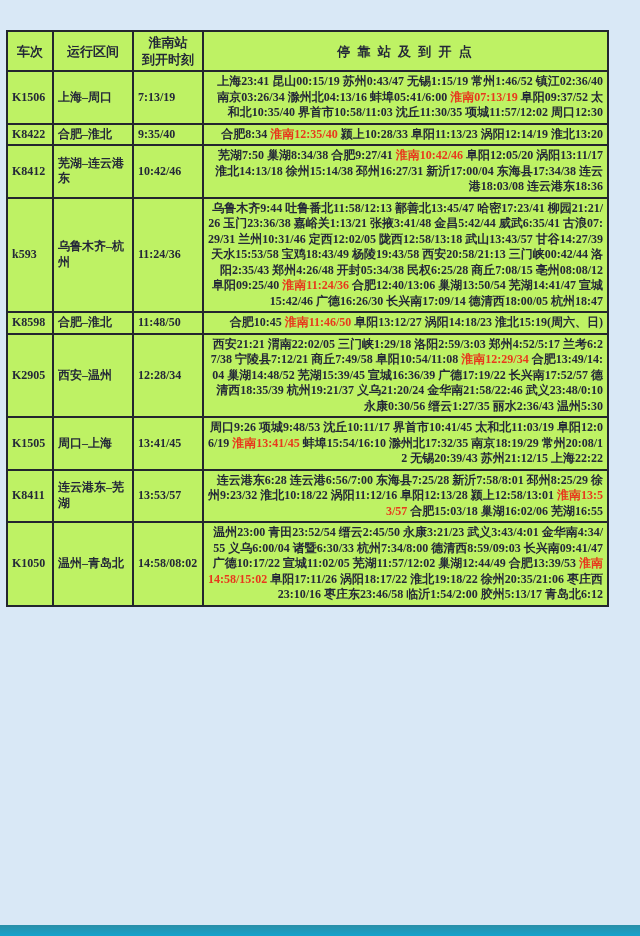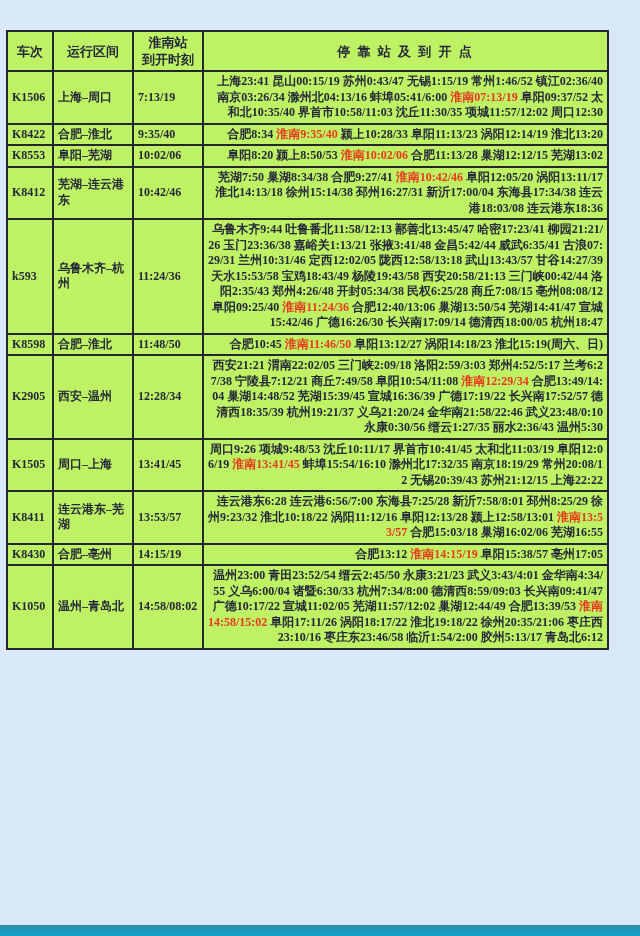--- a/index.html
+++ b/index.html
@@ -56,27 +56,21 @@
         <tr>
           <td class="c">K1506</td>
           <td class="c">上海–周口</td>
           <td class="c">7:13/19</td>
           <td class="stops"><span>上海23:41 昆山00:15/19 苏州0:43/47 无锡1:15/19 常州1:46/52 镇江02:36/40 南京03:26/34 滁州北04:13/16 蚌埠05:41/6:00 </span><span class="hl">淮南07:13/19</span><span> 阜阳09:37/52 太和北10:35/40 界首市10:58/11:03 沈丘11:30/35 项城11:57/12:02 周口12:30</span></td>
         </tr>
         <tr>
           <td class="c">K8422</td>
           <td class="c">合肥–淮北</td>
           <td class="c">9:35/40</td>
-          <td class="stops"><span>合肥8:34 </span><span class="hl">淮南9:35/40</span><span> 颍上10:28/33 阜阳11:13/23  涡阳12:14/19 淮北13:20</span></td>
-        </tr>
-        <tr>
-          <td class="c">K8553</td>
-          <td class="c">阜阳–芜湖</td>
-          <td class="c">10:02/06</td>
-          <td class="stops"><span>阜阳8:20 颍上8:50/53 </span><span class="hl">淮南10:02/06</span><span> 合肥11:13/28  巢湖12:12/15 芜湖13:02</span></td>
+          <td class="stops"><span>合肥8:34 </span><span class="hl">淮南12:35/40</span><span> 颍上10:28/33 阜阳11:13/23  涡阳12:14/19 淮北13:20</span></td>
         </tr>
         <tr>
           <td class="c">K8412</td>
           <td class="c">芜湖–连云港东</td>
           <td class="c">10:42/46</td>
           <td class="stops"><span>芜湖7:50 巢湖8:34/38 合肥9:27/41  </span><span class="hl">淮南10:42/46</span><span>  阜阳12:05/20 涡阳13:11/17 淮北14:13/18  徐州15:14/38  邳州16:27/31  新沂17:00/04  东海县17:34/38 连云港18:03/08 连云港东18:36</span></td>
         </tr>
         <tr>
           <td class="c">k593</td>
           <td class="c">乌鲁木齐–杭州</td>
@@ -86,41 +80,35 @@
         <tr>
           <td class="c">K8598</td>
           <td class="c">合肥–淮北</td>
           <td class="c">11:48/50</td>
           <td class="stops"><span>合肥10:45 </span><span class="hl">淮南11:46/50</span><span> 阜阳13:12/27 涡阳14:18/23 淮北15:19(周六、日)</span></td>
         </tr>
         <tr>
           <td class="c">K2905</td>
           <td class="c">西安–温州</td>
           <td class="c">12:28/34</td>
-          <td class="stops"><span>西安21:21  渭南22:02/05  三门峡2:09/18  洛阳2:59/3:03 郑州4:52/5:17 兰考6:27/38 宁陵县7:12/21  商丘7:49/58  阜阳10:54/11:08  </span><span class="hl">淮南12:29/34</span><span> 合肥13:49/14:04 巢湖14:48/52  芜湖15:39/45  宣城16:36/39  广德17:19/22 长兴南17:52/57  德清西18:35/39 杭州19:21/37   义乌21:20/24 金华南21:58/22:46  武义23:48/0:10 永康0:30/56 缙云1:27/35 丽水2:36/43  温州5:30</span></td>
+          <td class="stops"><span>西安21:21  渭南22:02/05  三门峡1:29/18  洛阳2:59/3:03 郑州4:52/5:17 兰考6:27/38 宁陵县7:12/21  商丘7:49/58  阜阳10:54/11:08  </span><span class="hl">淮南12:29/34</span><span> 合肥13:49/14:04 巢湖14:48/52  芜湖15:39/45  宣城16:36/39  广德17:19/22 长兴南17:52/57  德清西18:35/39 杭州19:21/37   义乌21:20/24 金华南21:58/22:46  武义23:48/0:10 永康0:30/56 缙云1:27/35 丽水2:36/43  温州5:30</span></td>
         </tr>
         <tr>
           <td class="c">K1505</td>
           <td class="c">周口–上海</td>
           <td class="c">13:41/45</td>
           <td class="stops"><span>周口9:26  项城9:48/53 沈丘10:11/17  界首市10:41/45  太和北11:03/19 阜阳12:06/19 </span><span class="hl">淮南13:41/45</span><span> 蚌埠15:54/16:10 滁州北17:32/35  南京18:19/29  常州20:08/12  无锡20:39/43  苏州21:12/15  上海22:22</span></td>
         </tr>
         <tr>
           <td class="c">K8411</td>
           <td class="c">连云港东–芜湖</td>
           <td class="c">13:53/57</td>
           <td class="stops"><span>连云港东6:28 连云港6:56/7:00 东海县7:25/28  新沂7:58/8:01 邳州8:25/29 徐州9:23/32 淮北10:18/22  涡阳11:12/16 阜阳12:13/28 颍上12:58/13:01 </span><span class="hl">淮南13:53/57</span><span>  合肥15:03/18 巢湖16:02/06 芜湖16:55</span></td>
         </tr>
         <tr>
-          <td class="c">K8430</td>
-          <td class="c">合肥–亳州</td>
-          <td class="c">14:15/19</td>
-          <td class="stops"><span>合肥13:12  </span><span class="hl">淮南14:15/19</span><span> 阜阳15:38/57 亳州17:05</span></td>
-        </tr>
-        <tr>
           <td class="c">K1050</td>
           <td class="c">温州–青岛北</td>
           <td class="c">14:58/08:02</td>
           <td class="stops"><span>温州23:00  青田23:52/54   缙云2:45/50  永康3:21/23  武义3:43/4:01 金华南4:34/55 义乌6:00/04 诸暨6:30/33 杭州7:34/8:00 德清西8:59/09:03 长兴南09:41/47 广德10:17/22 宣城11:02/05  芜湖11:57/12:02  巢湖12:44/49  合肥13:39/53 </span><span class="hl">淮南14:58/15:02</span><span> 阜阳17:11/26 涡阳18:17/22  淮北19:18/22 徐州20:35/21:06  枣庄西23:10/16 枣庄东23:46/58  临沂1:54/2:00  胶州5:13/17  青岛北6:12</span></td>
         </tr>
       </tbody>
   </table>
   <div class="bottom-bar"></div>
 </div>
 

